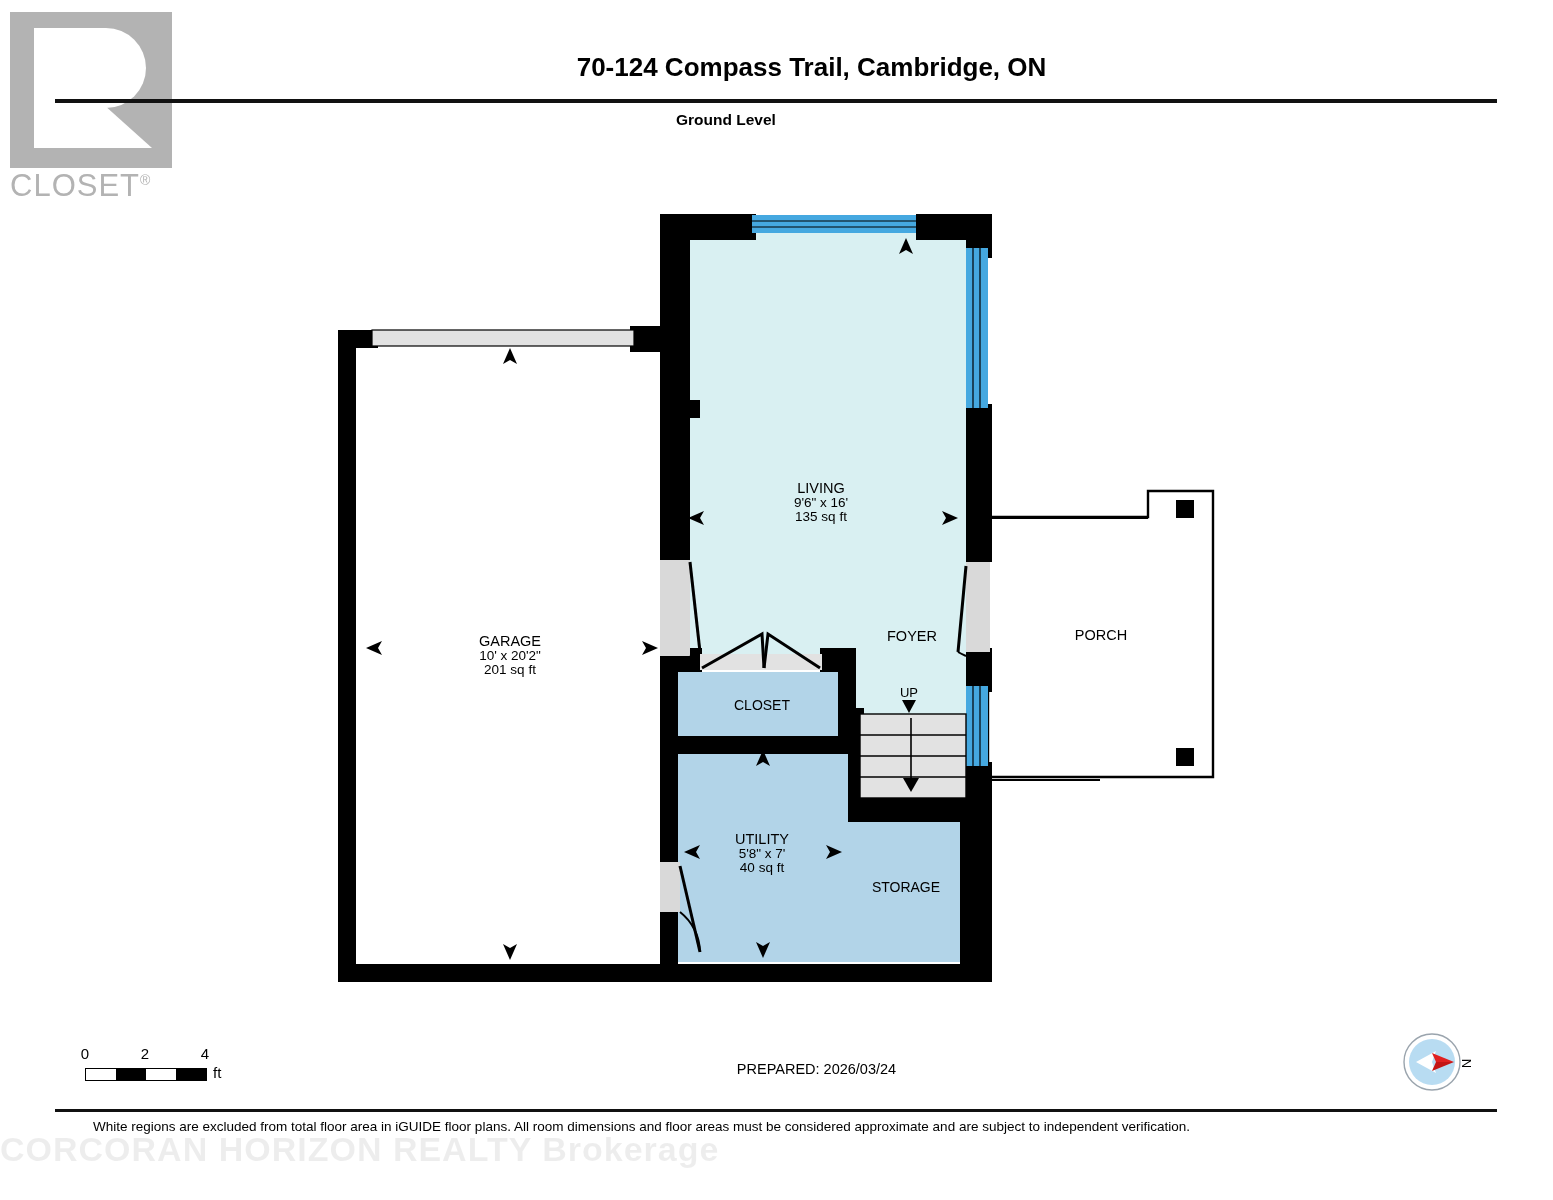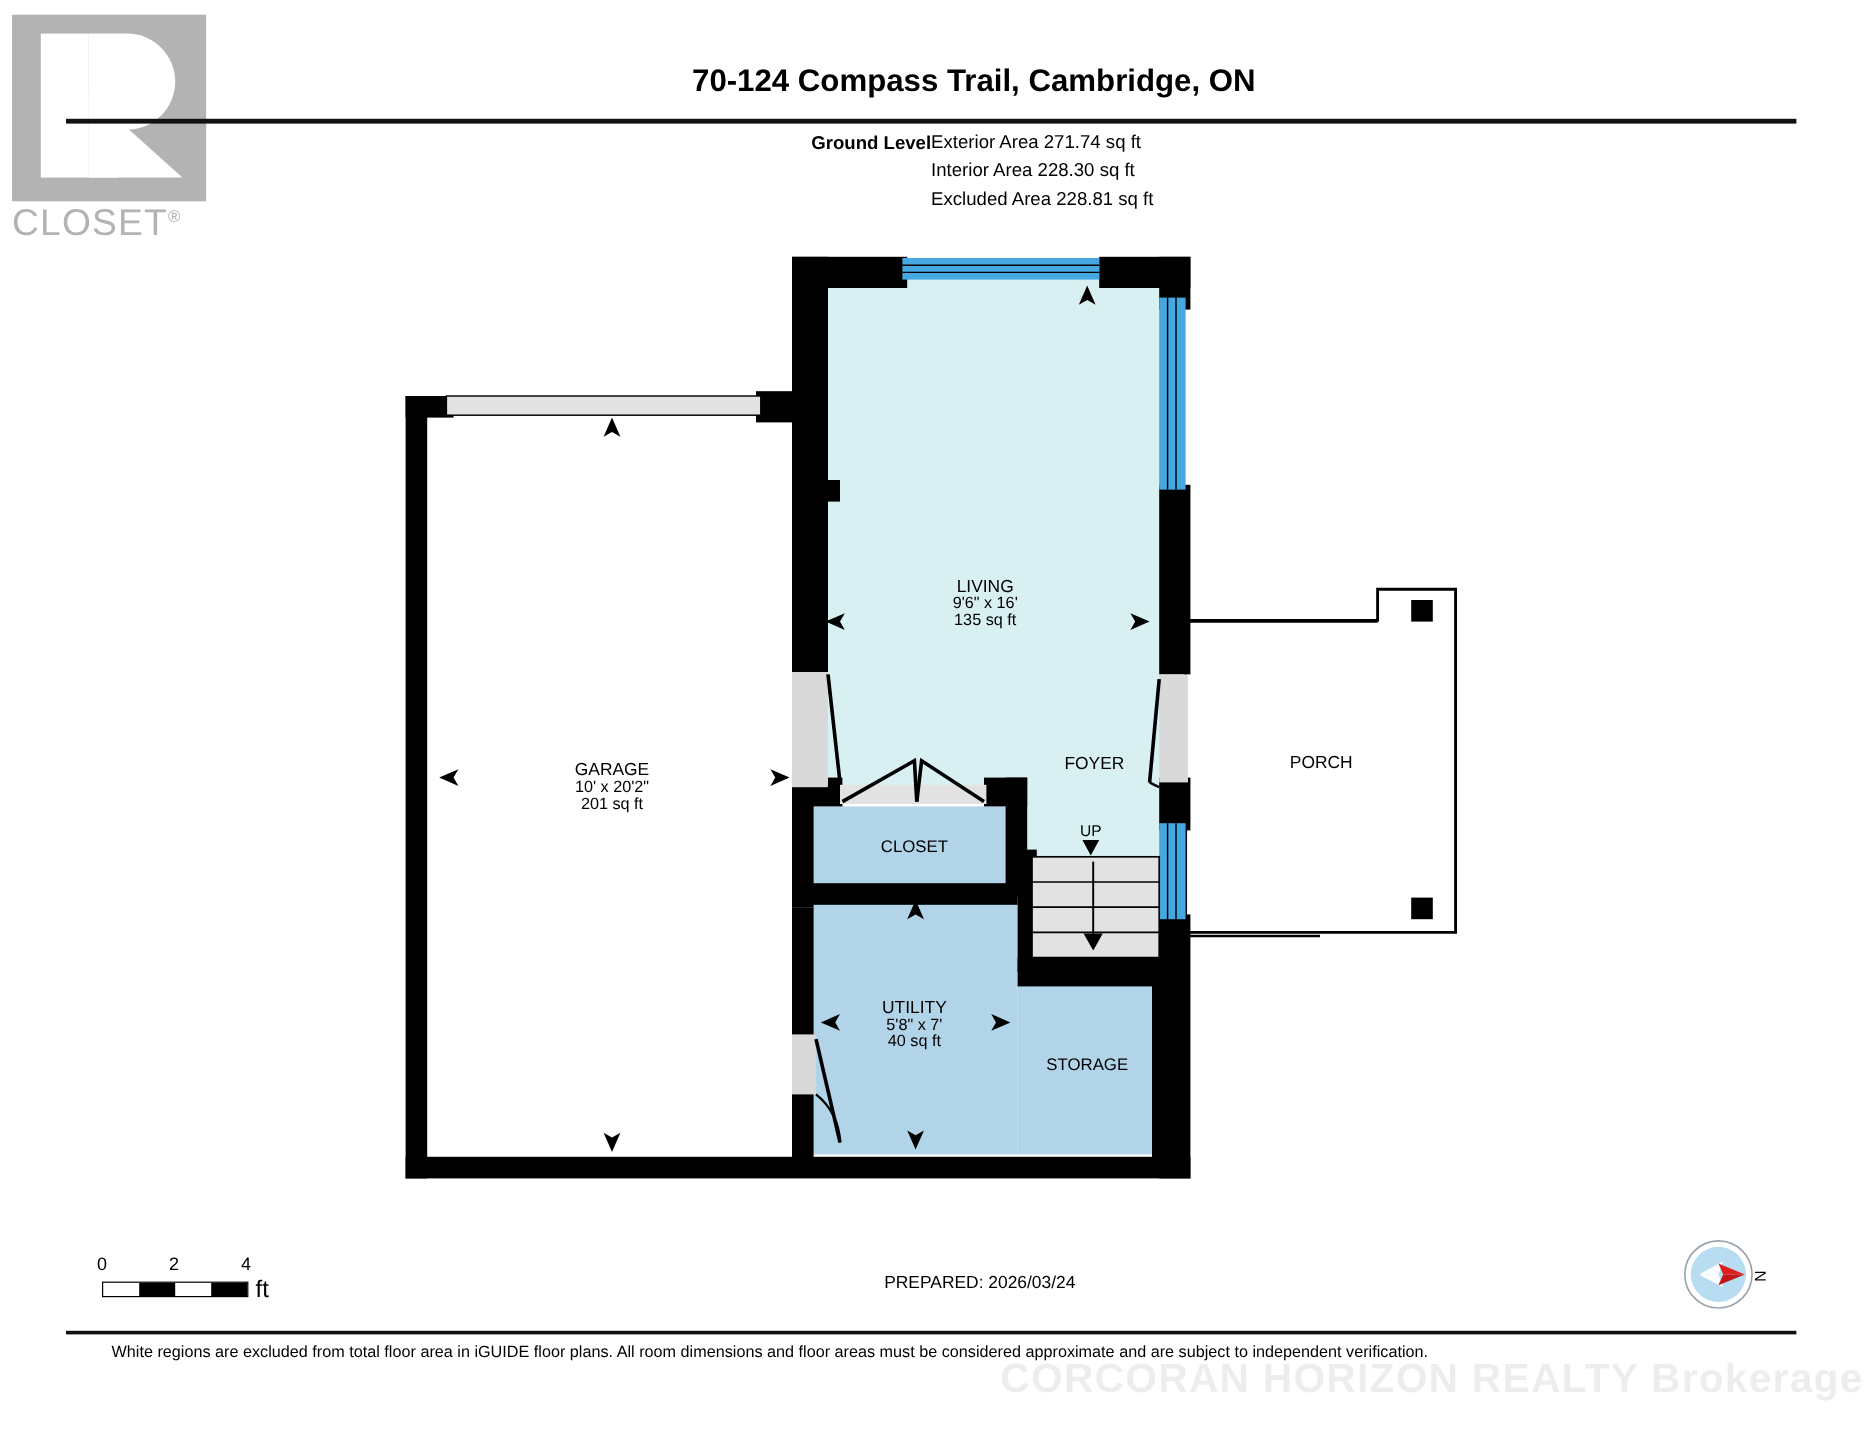--- a/index.html
+++ b/index.html
@@ -107,21 +107,21 @@
     height: 11px;
     border: 1px solid #000;
     display: flex;
   }
   #scale-track i { flex: 1 1 25%; display: block; }
   #scale-track i.on { background: #000; }
   #scale-unit {
     position: absolute;
     left: 213px;
     top: 1064px;
-    font-size: 20px;
+    font-size: 15px;
     color: #000;
   }
   #prepared {
     position: absolute;
     left: 0;
     top: 1061px;
     width: 1553px;
     text-align: center;
     font-size: 14.5px;
     color: #000;
@@ -157,21 +157,21 @@
     width: 1283px;
     text-align: center;
     font-size: 13.5px;
     color: #000;
   }
   #watermark {
     position: absolute;
     left: 0;
     top: 1130px;
     width: 1553px;
-    text-align: right;
+    text-align: left;
     font-size: 34px;
     color: rgba(0,0,0,0.07);
     font-weight: bold;
     letter-spacing: 1px;
     pointer-events: none;
   }
 </style>
 </head>
 <body>
 
@@ -186,25 +186,20 @@
   <div id="realtor-word">
     <span>CLOSET</span><sup>®</sup>
   </div>
 </div>
 
 <div id="page-title">70-124 Compass Trail, Cambridge, ON</div>
 <div id="header-rule"></div>
 
 <div id="level-block">
   <div id="level-name">Ground Level</div>
-  <div id="level-areas">
-    <div>Exterior Area 271.74 sq ft</div>
-    <div>Interior Area 228.30 sq ft</div>
-    <div>Excluded Area 228.81 sq ft</div>
-  </div>
 </div>
 
 <svg id="plan" viewBox="0 0 1553 1030">
 
   <g>
     <path d="M988 517 L1148 517 L1148 491 L1213 491 L1213 777 L988 777 Z" fill="#ffffff" stroke="#000000" stroke-width="2.4"></path>
     <rect x="1176" y="500" width="18" height="18" fill="#000000"></rect>
     <rect x="1176" y="748" width="18" height="18" fill="#000000"></rect>
     <text x="1101" y="640" text-anchor="middle" font-family="Liberation Sans, sans-serif" font-size="14.5" fill="#000">PORCH</text>
   </g>

